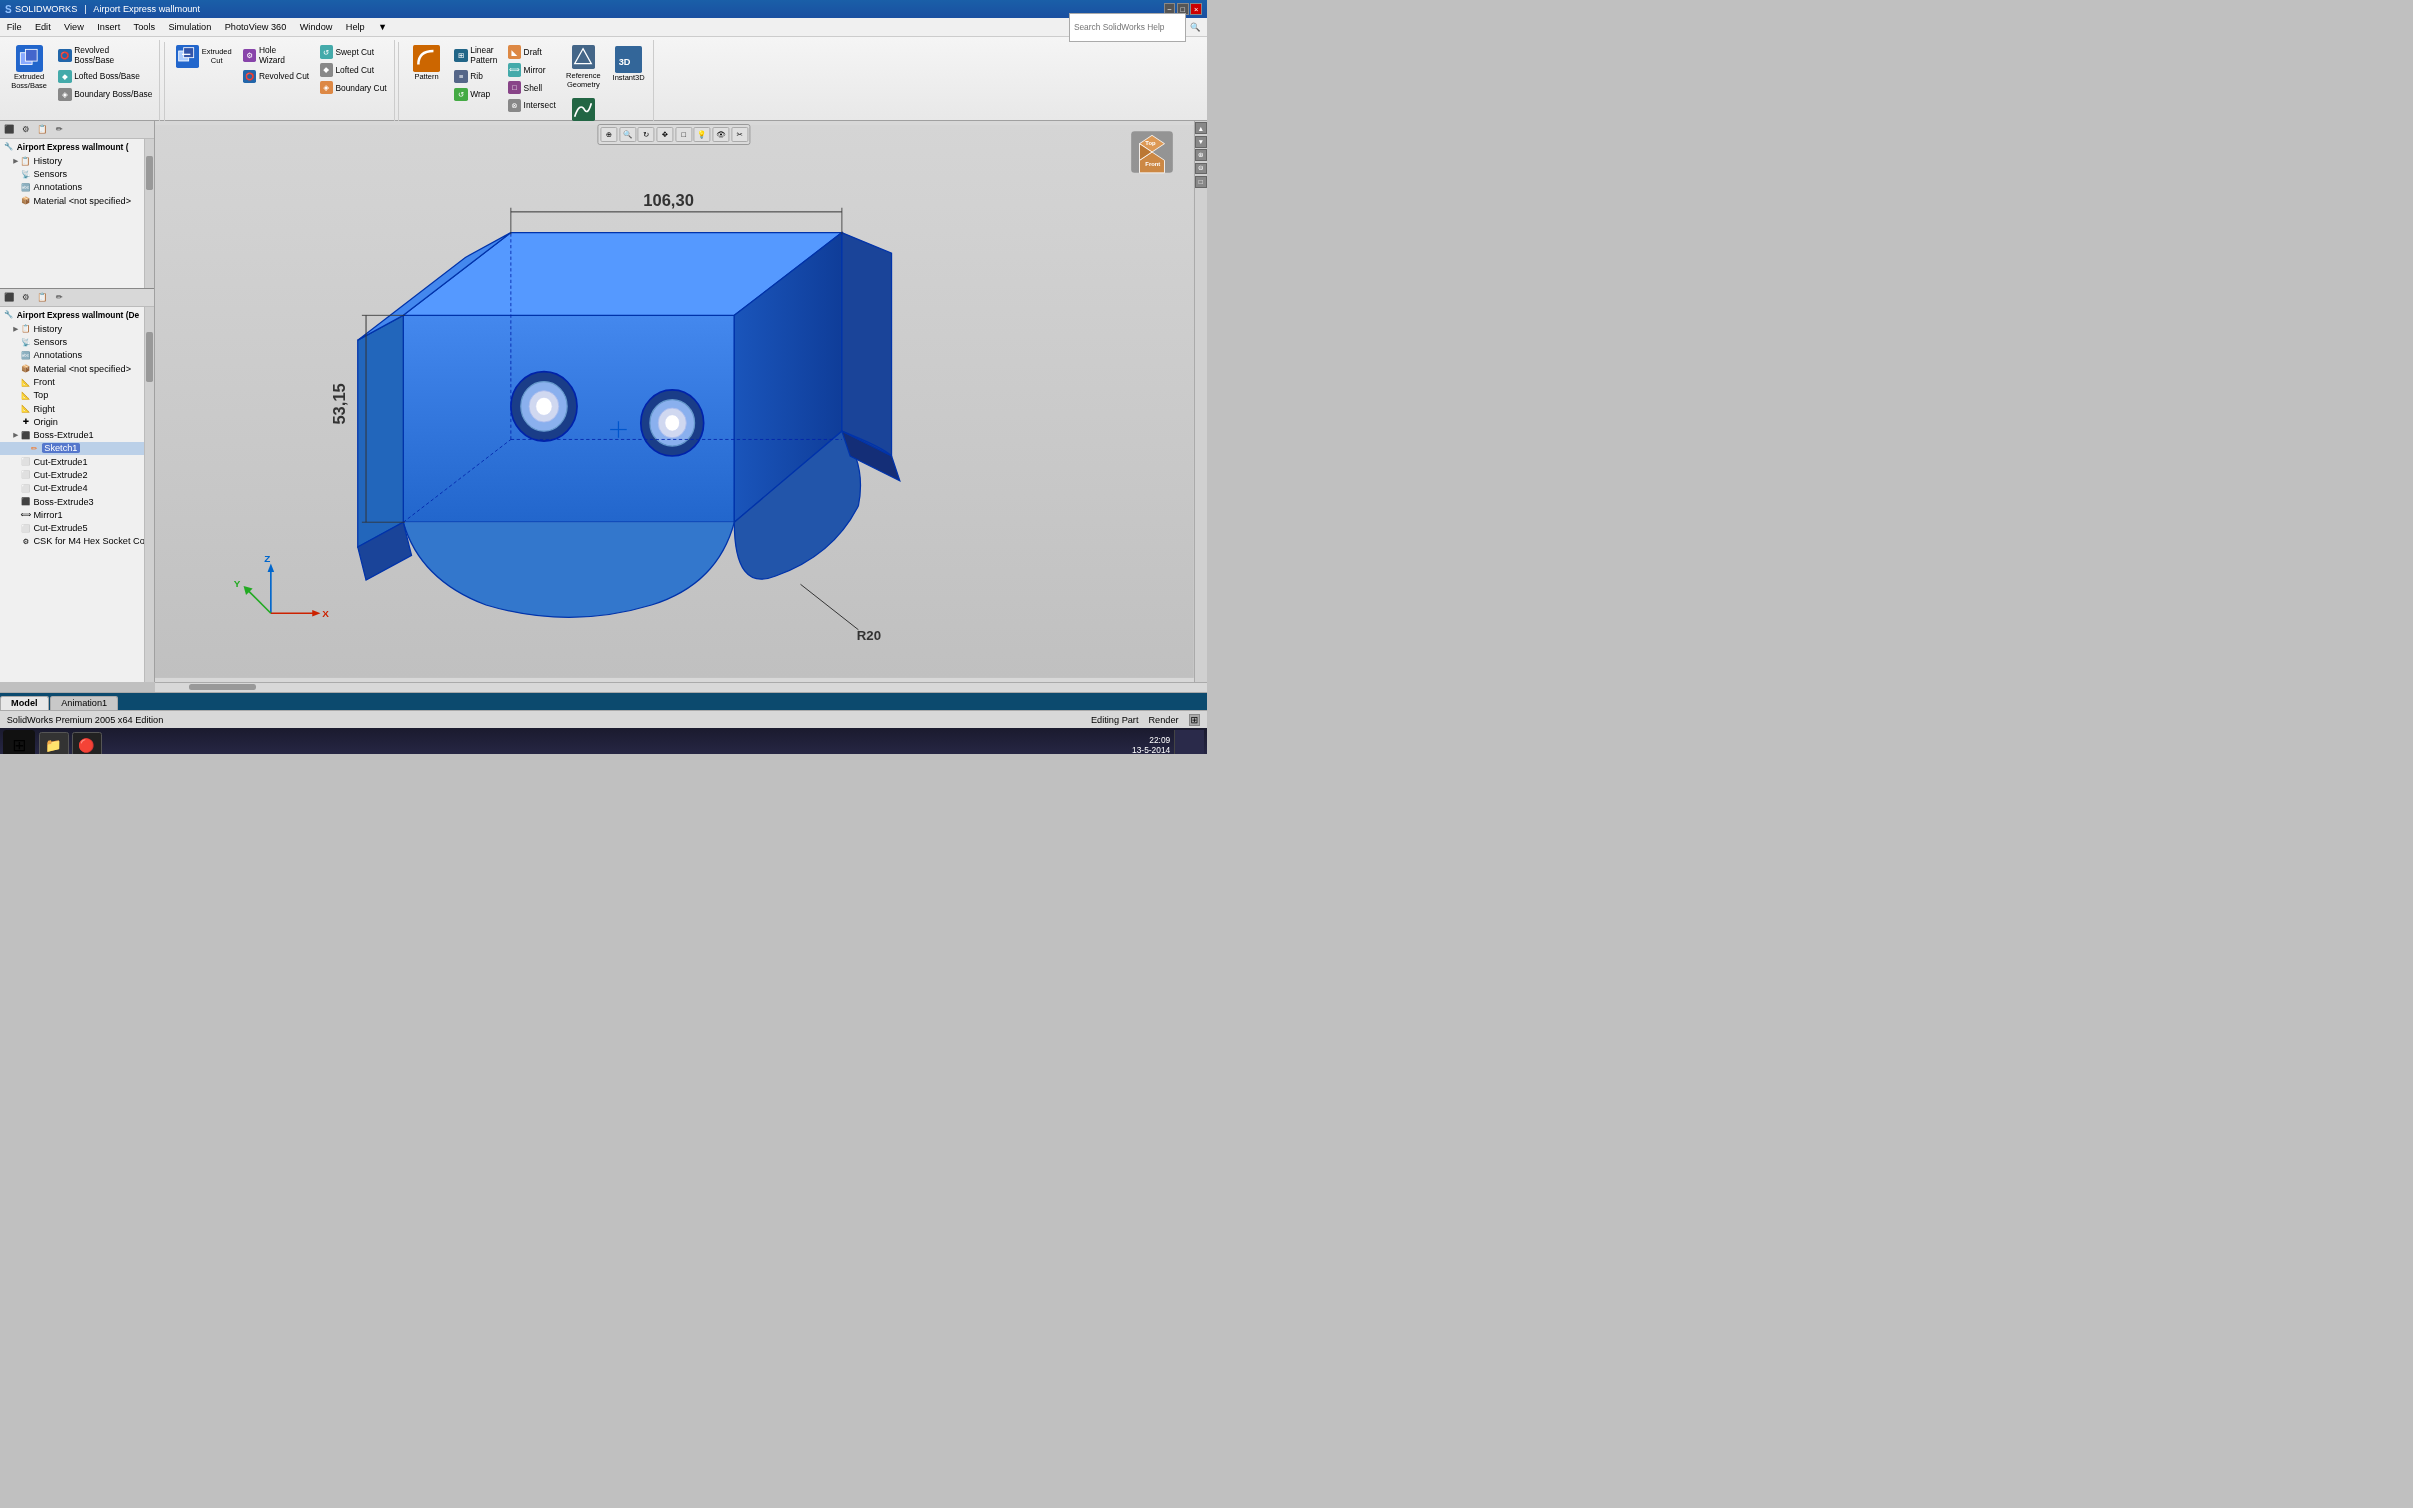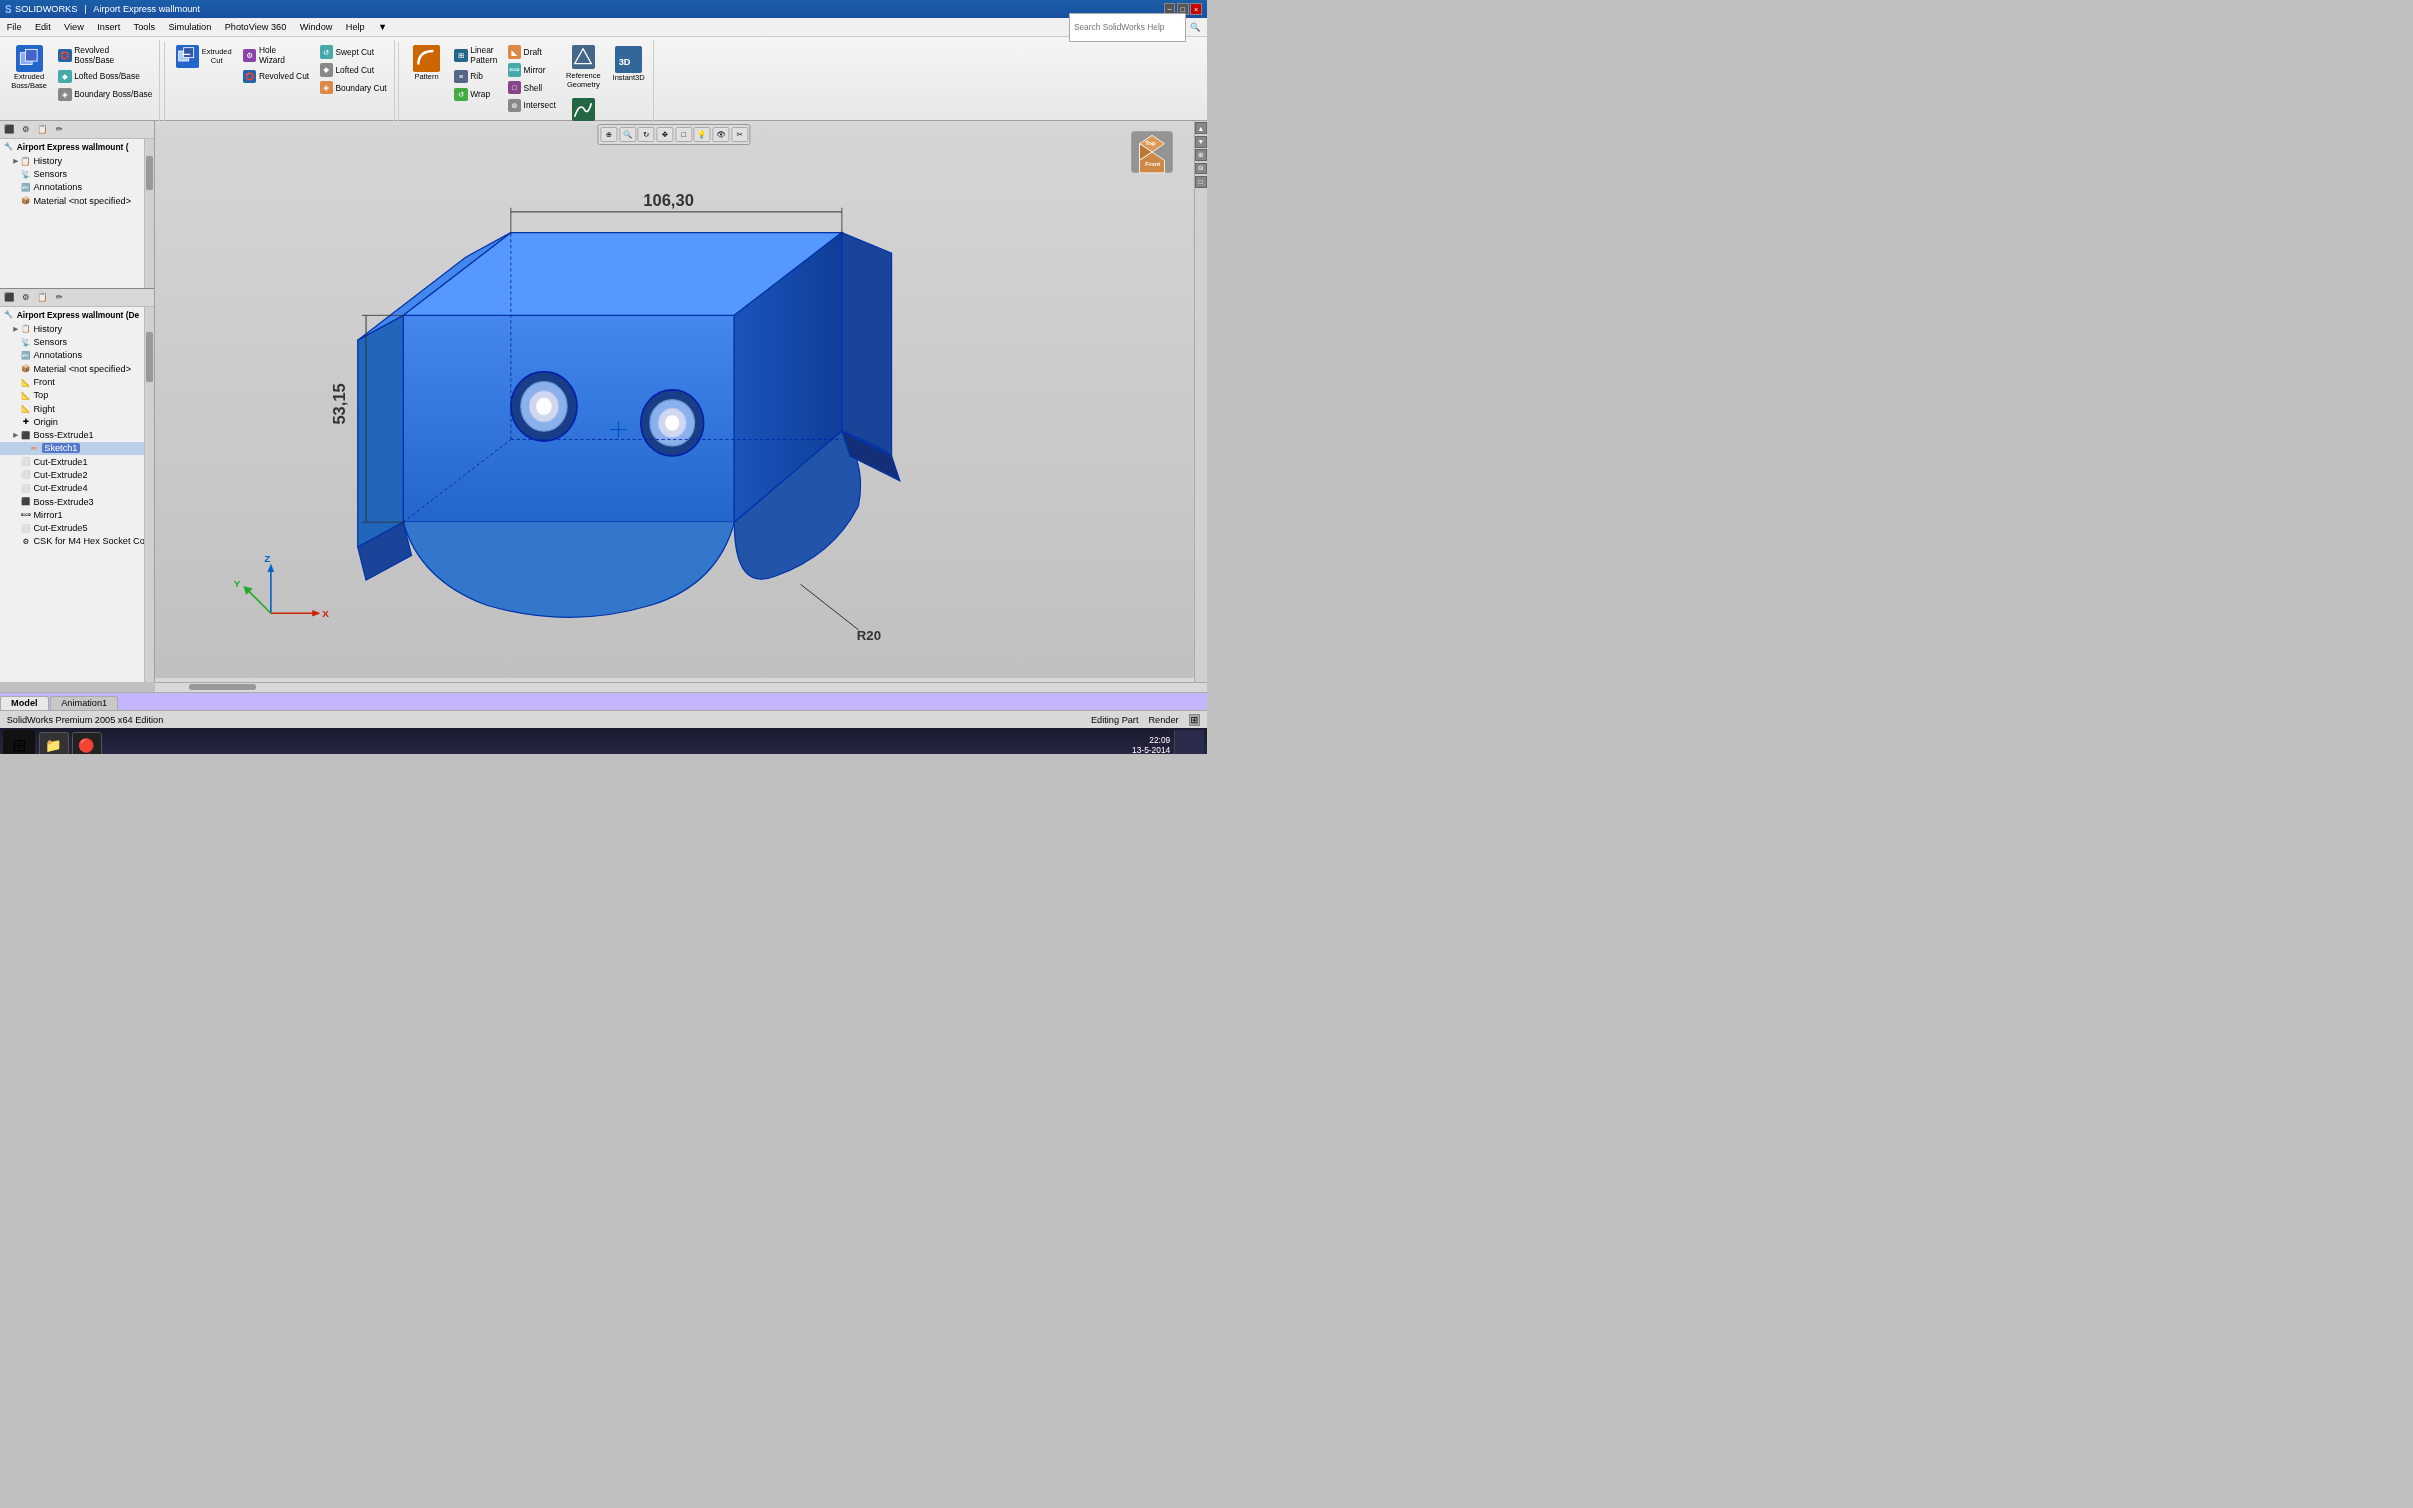--- a/index.html
+++ b/index.html
@@ -813,21 +813,21 @@
     <div class="right-panel-btn">⊕</div>
     <div class="right-panel-btn">⊖</div>
     <div class="right-panel-btn">□</div>
   </div>
 </div>
 
 <div id="h-scrollbar" style="height:10px;background:#d8d8d8;border-top:0.8px solid #aaa;display:flex;align-items:center;margin-left:155px;">
   <div style="margin-left:34px;width:67px;height:6.7px;background:#999;border-radius:2.5px;"></div>
 </div>
 
-<div id="bottom-tabs" style="height:18.4px;background:#c4b5fd;display:flex;align-items:flex-end;border-top:0.8px solid #aaa;">
+<div id="bottom-tabs" style="height:18.4px;background:#0c4a6e;display:flex;align-items:flex-end;border-top:0.8px solid #aaa;">
   <div class="bottom-tab active">Model</div>
   <div class="bottom-tab">Animation1</div>
 </div>
 
 <div id="statusbar">
   <div id="statusbar-left">
     <span>SolidWorks Premium 2005 x64 Edition</span>
   </div>
   <div id="statusbar-right">
     <span>Editing Part</span>

